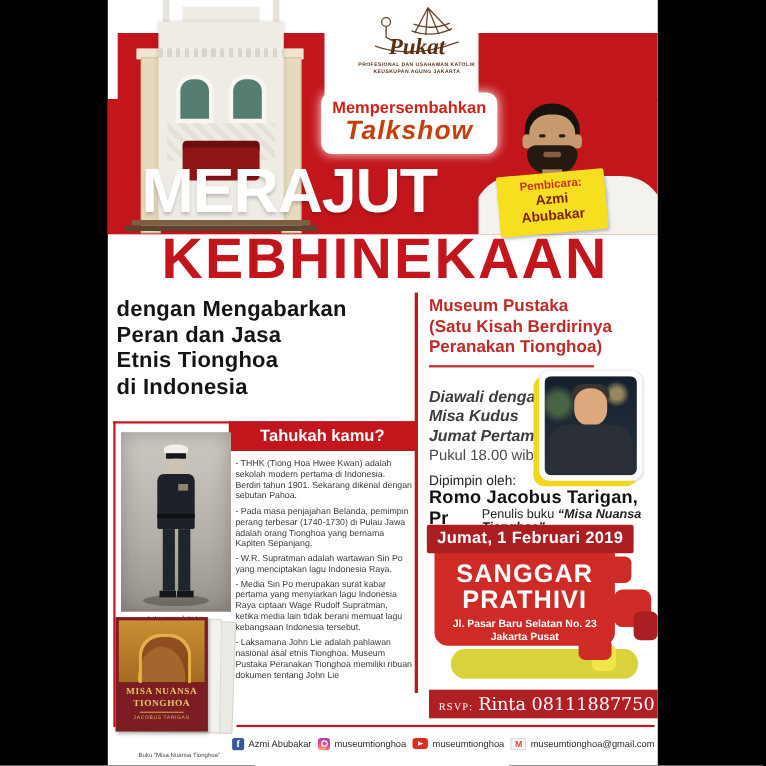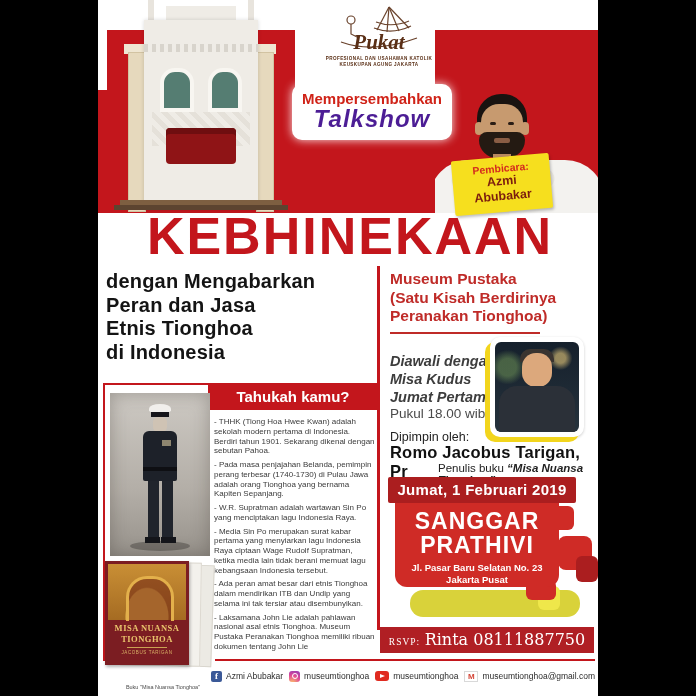--- a/index.html
+++ b/index.html
@@ -35,21 +35,21 @@
 
   
   .logo{left:216px;top:4px;width:130px;height:80px;text-align:center;z-index:1;color:#5a2f16;}
   .logo svg{display:block;margin:0 auto;}
   .org{font-size:4.6px;line-height:1.4;font-weight:bold;letter-spacing:.4px;color:#5a2f16;}
 
   
   .presents{left:194px;top:84px;width:160px;height:56px;background:#fff;border-radius:10px;z-index:4;
             text-align:center;box-shadow:0 0 10px rgba(255,255,255,.9);}
   .p1{font-size:15px;font-weight:bold;color:#d02318;margin-top:6px;}
-  .p2{font-size:24px;font-weight:bold;font-style:italic;color:#4c1d95;letter-spacing:1px;line-height:1;}
+  .p2{font-size:24px;font-weight:bold;font-style:italic;color:#c2410c;letter-spacing:1px;line-height:1;}
 
   
   .t1{left:0;top:146px;width:330px;z-index:3;color:#fff;font-size:57px;font-weight:900;
       letter-spacing:-1px;text-align:center;text-shadow:0 2px 3px rgba(0,0,0,.18);line-height:1;}
   .t2{left:0;top:210px;width:504px;text-align:center;color:#c3161c;font-size:52px;font-weight:900;
       letter-spacing:2px;line-height:1;z-index:3;}
 
   
   .spk{left:337px;top:30px;width:163px;height:183px;overflow:hidden;z-index:2;}
   .hair{left:42px;top:64px;width:50px;height:36px;background:#191310;border-radius:24px 24px 8px 8px;}
@@ -144,21 +144,21 @@
   .venue1{margin-top:21px;font-size:23px;font-weight:900;line-height:1;letter-spacing:1px;}
   .venue2{font-size:23px;font-weight:900;line-height:1.05;letter-spacing:1px;}
   .addr{margin-top:5px;font-size:9.5px;font-weight:700;line-height:1.3;}
   .d1{left:452px;top:506px;width:24px;height:24px;background:#cf2b26;border-radius:6px;z-index:1;}
   .d2{left:460px;top:536px;width:34px;height:34px;background:#cf2b26;border-radius:8px;z-index:1;}
   .d3{left:478px;top:556px;width:22px;height:26px;background:#ab1e1f;border-radius:6px;z-index:1;}
   .d4{left:428px;top:580px;width:30px;height:20px;background:#cf2b26;border-radius:6px;z-index:1;}
   .blob{left:312px;top:590px;width:170px;height:27px;background:#d9d23a;border-radius:13px;}
   .blob2{left:440px;top:586px;width:22px;height:24px;background:#efe74a;border-radius:6px;}
 
-  .rsvp{left:282px;top:627px;width:214px;height:26px;background:#b01f24;color:#fff;text-align:center;line-height:26px;}
+  .rsvp{left:292px;top:627px;width:214px;height:26px;background:#b01f24;color:#fff;text-align:center;line-height:26px;}
   .rsvp-label{font-size:9.5px;letter-spacing:1px;font-family:"Liberation Serif",serif;}
   .rsvp-num{font-size:16px;font-family:"DejaVu Serif",serif;}
 
   
   .fline{left:117px;top:659px;width:380px;height:2px;background:#c3161c;}
   .footer{left:113px;top:666px;width:384px;height:20px;display:flex;align-items:center;justify-content:space-between;}
   .fitem{display:flex;align-items:center;gap:4px;}
   .flabel{font-size:8.5px;color:#2b2b2b;}
   .fb-ic{width:11px;height:11px;background:#3b5998;border-radius:2px;color:#fff;font-family:"Liberation Serif",serif;
          font-weight:bold;font-size:9px;text-align:center;line-height:11px;}
@@ -233,20 +233,21 @@
     <div class="abs beard"></div>
     <div class="abs mouth"></div>
     <div class="abs neck"></div>
     <div class="abs shirt"></div>
     <div class="abs vneck"></div>
     <div class="abs sleeveL"></div>
     <div class="abs sleeveR"></div>
     <div class="abs hands"></div>
   </div>
 
+  <div class="abs t1">MERAJUT</div>
   <div class="abs t2">KEBHINEKAAN</div>
 
   <div class="abs badge">
     <div class="badge-label">Pembicara:</div>
     <div class="badge-name">Azmi</div>
     <div class="badge-name">Abubakar</div>
   </div>
 
   <div class="abs sub">
     <div>dengan Mengabarkan</div>
@@ -255,21 +256,20 @@
     <div>di Indonesia</div>
   </div>
 
   <div class="abs factbox-border"></div>
   <div class="abs facts-head">Tahukah kamu?</div>
   <div class="abs bullets">
     <p>- THHK (Tiong Hoa Hwee Kwan) adalah sekolah modern pertama di Indonesia. Berdiri tahun 1901. Sekarang dikenal dengan sebutan Pahoa.</p>
     <p>- Pada masa penjajahan Belanda, pemimpin perang terbesar (1740-1730) di Pulau Jawa adalah orang Tionghoa yang bernama Kapiten Sepanjang.</p>
     <p>- W.R. Supratman adalah wartawan Sin Po yang menciptakan lagu Indonesia Raya.</p>
     <p>- Media Sin Po merupakan surat kabar pertama yang menyiarkan lagu Indonesia Raya ciptaan Wage Rudolf Supratman, ketika media lain tidak berani memuat lagu kebangsaan Indonesia tersebut.</p>
-    <p>- Ada peran amat besar dari etnis Tionghoa dalam mendirikan ITB dan Undip yang selama ini tak tersiar atau disembunyikan.</p>
     <p>- Laksamana John Lie adalah pahlawan nasional asal etnis Tionghoa. Museum Pustaka Peranakan Tionghoa memiliki ribuan dokumen tentang John Lie</p>
   </div>
 
   <div class="abs jl">
     <div class="abs jl-shadow"></div>
     <div class="abs jl-capt"></div>
     <div class="abs jl-capb"></div>
     <div class="abs jl-face"></div>
     <div class="abs jl-torso"></div>
     <div class="abs jl-medal"></div>

